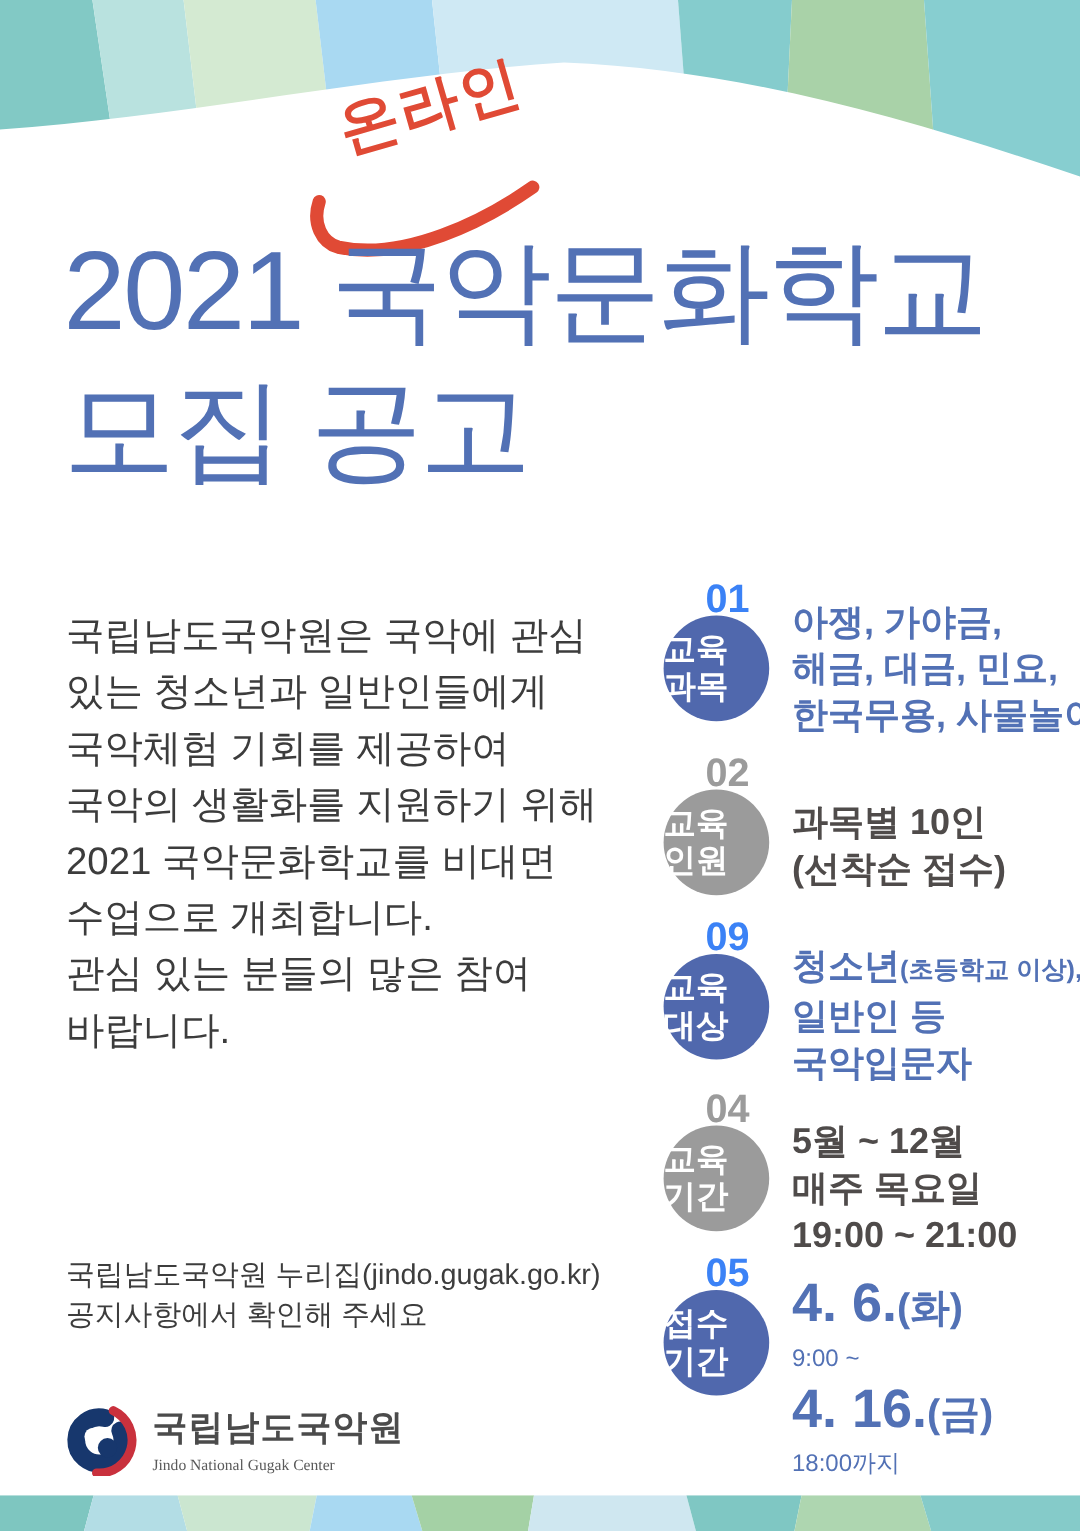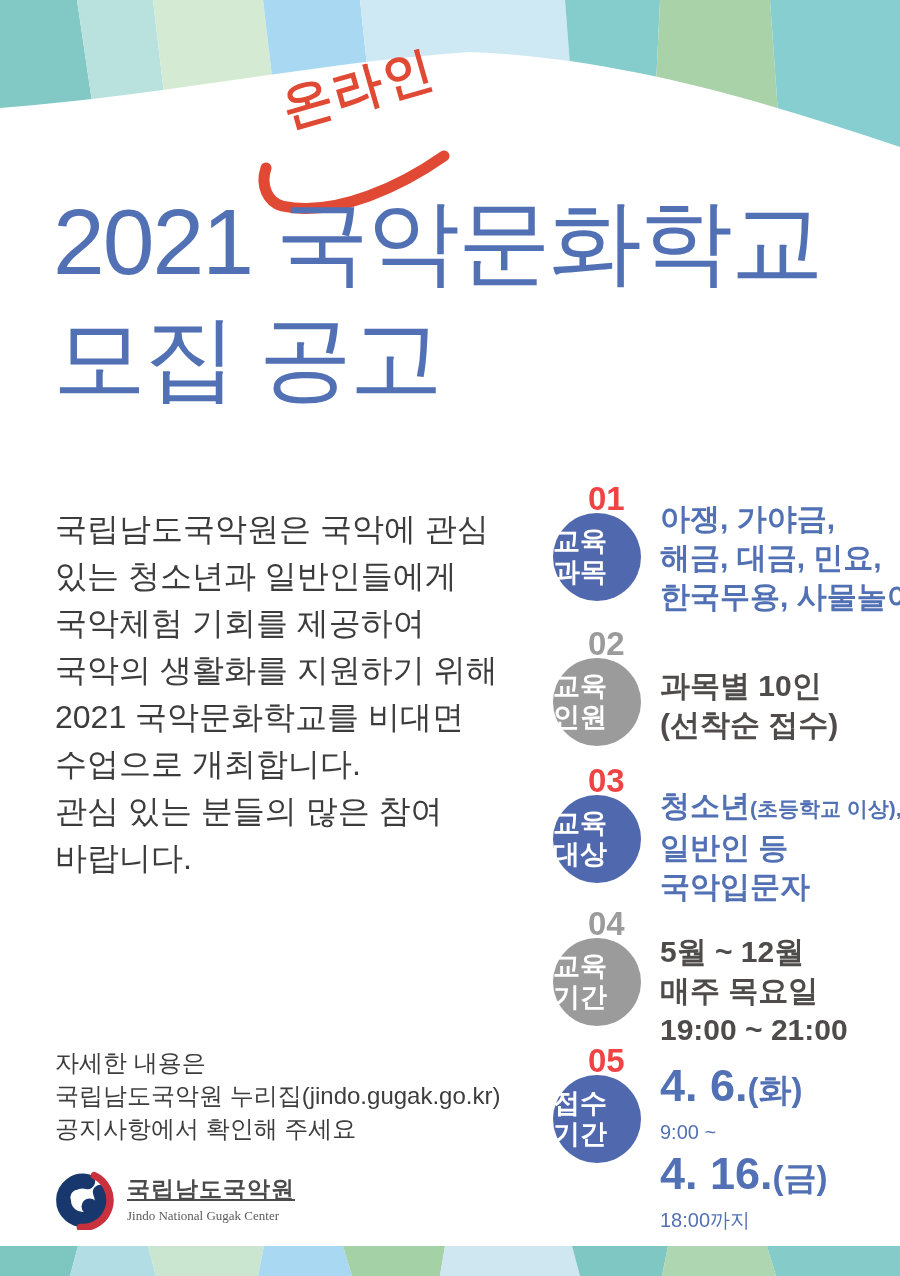--- a/index.html
+++ b/index.html
@@ -22,38 +22,38 @@
   
   .title{position:absolute;left:53px;top:184px;color:#5271b5;font-weight:normal;
          font-size:93px;line-height:116px;letter-spacing:-2px;white-space:nowrap;}
 
   
   .intro{position:absolute;left:55px;top:506px;color:#3c3c3c;font-size:32px;
          line-height:47px;font-weight:400;}
 
   
   .num{position:absolute;left:588px;font-size:33px;font-weight:bold;}
-  .num.blue{color:#ef4444;} .num.gray{color:#9b9b9b;}
+  .num.blue{color:#3b82f6;} .num.gray{color:#9b9b9b;}
   .circle{position:absolute;left:553px;width:88px;height:88px;border-radius:50%;
           color:#ffffff;text-align:left;font-weight:bold;font-size:27px;line-height:31px;
           display:flex;flex-direction:column;justify-content:center;}
   .circle.blue{background:#5068ad;} .circle.gray{background:#9b9b9b;}
   .itemtext{position:absolute;left:660px;font-weight:bold;font-size:30px;line-height:39px;white-space:nowrap;}
   .itemtext.blue{color:#5271b5;} .itemtext.gray{color:#4f4b4a;}
   .itemtext .small{font-size:21px;font-weight:bold;}
   .bigline{font-size:45px;line-height:48px;letter-spacing:0px;}
   .bigline .paren{font-size:33px;}
   .midline{font-size:20px;line-height:36px;font-weight:normal;}
 
   
   .footer-note{position:absolute;left:55px;top:1046px;color:#3d3d3d;font-size:24px;
                line-height:33px;font-weight:400;}
   .logo{position:absolute;left:53px;top:1168px;display:flex;align-items:center;}
   .logo-text{margin-left:12px;}
-  .logo-ko{font-size:23px;font-weight:bold;color:#4b4b4b;letter-spacing:1px;text-decoration:underline;}
+  .logo-ko{font-size:29px;font-weight:bold;color:#4b4b4b;letter-spacing:1px;}
   .logo-en{font-size:13px;color:#5a5a5a;margin-top:3px;font-family:Liberation Serif, serif;}
 </style>
 </head>
 <body>
 
 <div class="poster">
 
   <svg class="top-band" width="900" height="210" viewBox="0 0 900 210">
     <polygon points="0,0 77,0 102,170 0,170" fill="#82c9c5"></polygon>
     <polygon points="77,0 153,0 173,170 102,170" fill="#b9e2df"></polygon>
@@ -103,21 +103,21 @@
   <div class="num gray" style="top:625px">02</div>
   <div class="circle gray" style="top:658px">
     <span>교육</span>
     <span>인원</span>
   </div>
   <div class="itemtext gray" style="top:666px">
     <div>과목별 10인</div>
     <div>(선착순 접수)</div>
   </div>
 
-  <div class="num blue" style="top:762px">03</div>
+  <div class="num blue" style="top:762px">09</div>
   <div class="circle blue" style="top:795px">
     <span>교육</span>
     <span>대상</span>
   </div>
   <div class="itemtext blue" style="top:786px">
     <div>
       <span>청소년</span><span class="small">(초등학교 이상),</span>
     </div>
     <div>일반인 등</div>
     <div>국악입문자</div>
@@ -144,21 +144,20 @@
       <span>4. 6.</span><span class="paren">(화)</span>
     </div>
     <div class="midline">9:00 ~</div>
     <div class="bigline" style="">
       <span>4. 16.</span><span class="paren">(금)</span>
     </div>
     <div class="midline">18:00까지</div>
   </div>
 
   <div class="footer-note">
-    <div>자세한 내용은</div>
     <div>국립남도국악원 누리집(jindo.gugak.go.kr)</div>
     <div>공지사항에서 확인해 주세요</div>
   </div>
 
   <div class="logo">
     <svg width="62" height="62" viewBox="0 0 100 100">
       <path d="M76.1 38.9 A 31 31 0 1 1 56.0 22.1" fill="none" stroke="#17376d" stroke-width="24" stroke-linecap="round"></path>
       <circle cx="40" cy="47" r="12" fill="#ffffff"></circle>
       <circle cx="59" cy="62" r="13" fill="#17376d"></circle>
       <path d="M66.6 12.1 A 44 44 0 0 1 44.2 95.8" fill="none" stroke="#c9313d" stroke-width="12" stroke-linecap="round"></path>

